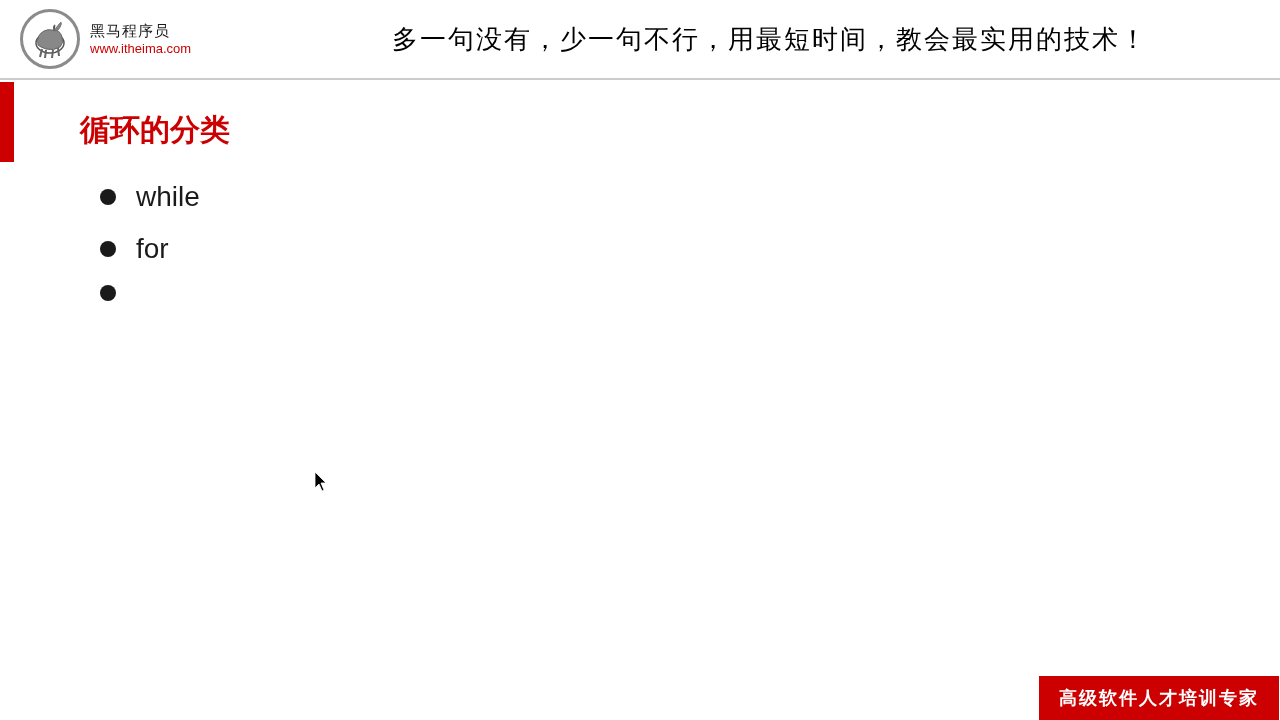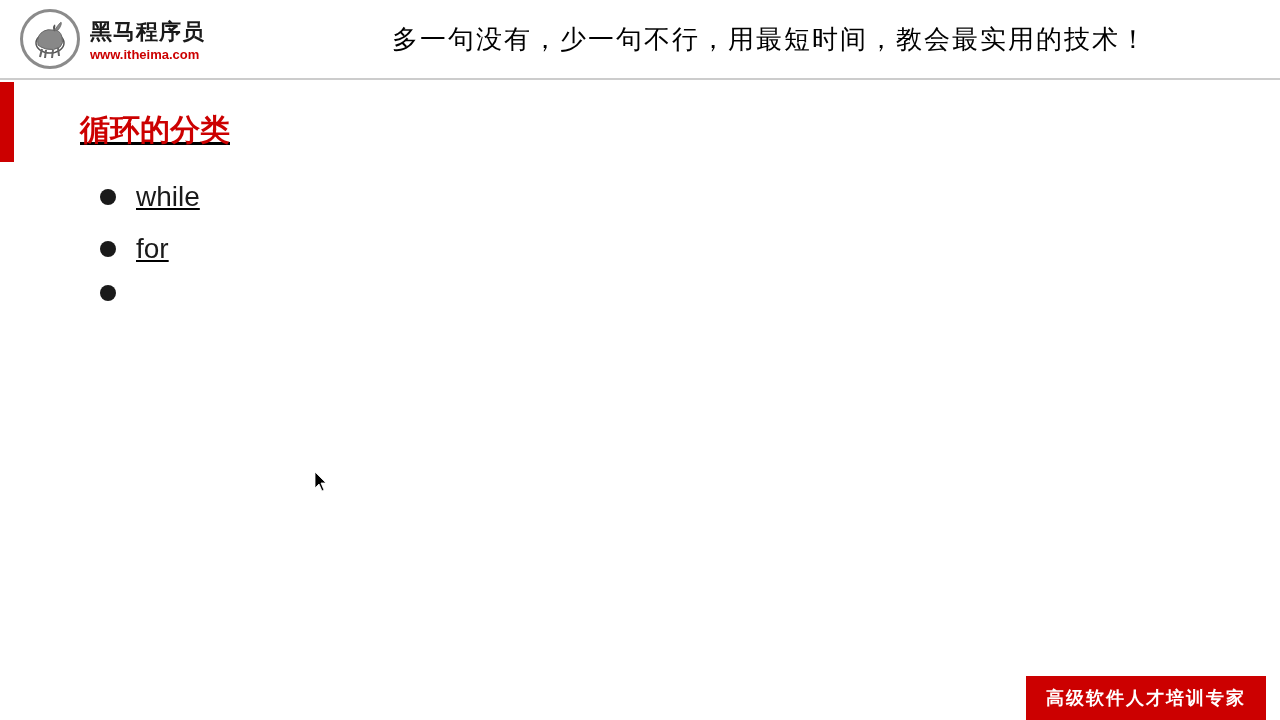--- a/index.html
+++ b/index.html
@@ -50,30 +50,30 @@
       width: 48px;
       height: 48px;
     }
 
     .logo-text {
       display: flex;
       flex-direction: column;
     }
 
     .logo-name {
-      font-size: 22px;
-      font-weight: bold;
+      font-size: 15px;
+      font-weight: normal;
       color: #1a1a1a;
       letter-spacing: 1px;
     }
 
     .logo-url {
       font-size: 13px;
       color: #cc0000;
-      font-weight: bold;
+      font-weight: normal;
     }
 
     .header-slogan {
       flex: 1;
       text-align: center;
       font-size: 26px;
       color: #000000;
       letter-spacing: 2px;
       font-weight: normal;
     }
@@ -84,21 +84,20 @@
       left: 0;
       top: 82px;
       width: 14px;
       height: 80px;
       background: #cc0000;
     }
 
     
     .main-content {
       padding: 30px 40px 30px 80px;
-      text-decoration: underline;
     }
 
     .section-title {
       font-size: 30px;
       font-weight: bold;
       color: #cc0000;
       margin-bottom: 30px;
     }
 
     .bullet-list {
@@ -120,21 +119,21 @@
       border-radius: 50%;
       background: #1a1a1a;
       margin-right: 20px;
       flex-shrink: 0;
     }
 
     
     .footer {
       position: absolute;
       bottom: 0;
-      right: 14px;
+      right: 1px;
       background: #cc0000;
       padding: 10px 20px;
       display: flex;
       align-items: center;
     }
 
     .footer-text {
       color: #ffffff;
       font-size: 18px;
       font-weight: bold;

